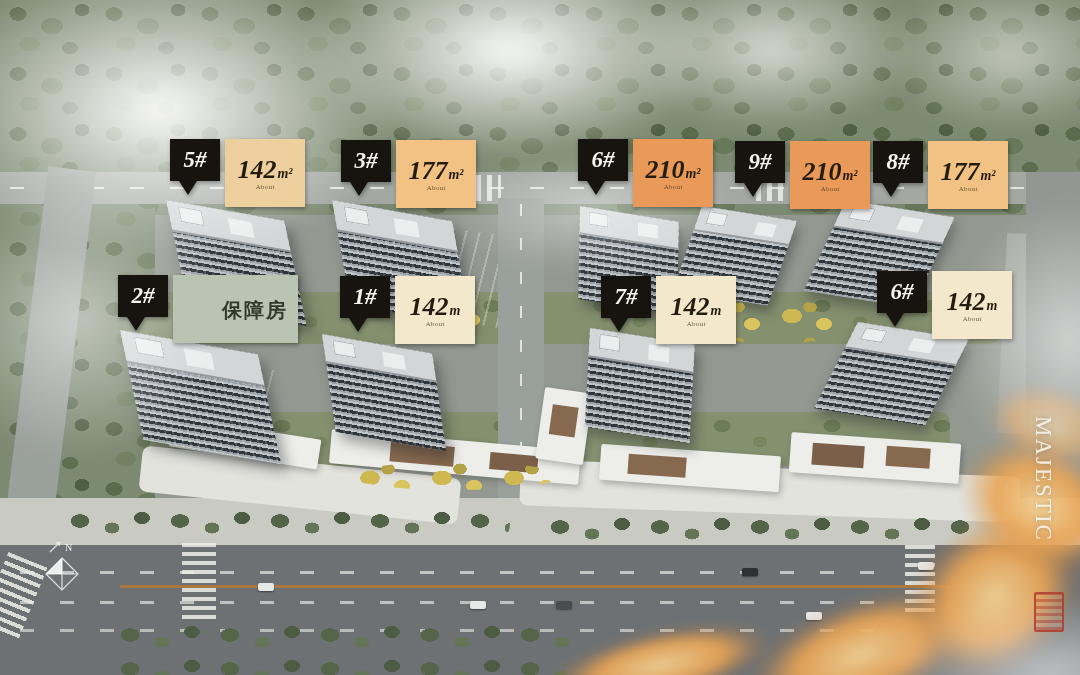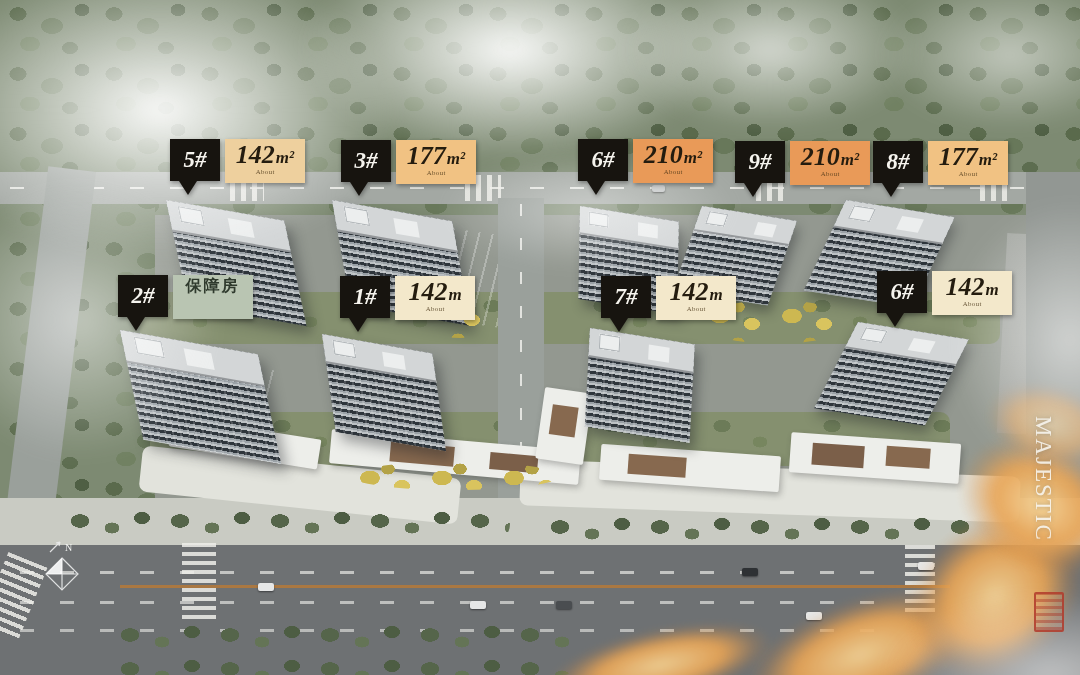--- a/index.html
+++ b/index.html
@@ -63,32 +63,32 @@
 
   
   .tag{position:absolute;display:flex;align-items:stretch;gap:5px;z-index:30;
        filter:drop-shadow(1px 2px 2px rgba(0,0,0,.35));}
   .tag-box{position:relative;min-width:36px;height:42px;padding:0 7px;background:#17140f;
        color:#f6f4ee;display:flex;align-items:center;justify-content:center;
        font:italic 600 23px "Liberation Serif","DejaVu Serif",serif;}
   .tag-box::after{content:"";position:absolute;top:100%;left:9px;
        border-left:9px solid rgba(0,0,0,0);border-right:9px solid rgba(0,0,0,0);
        border-top:14px solid #17140f;}
-  .tag-panel{min-width:62px;height:42px;padding:1px 9px;display:flex;flex-direction:column;
-       align-items:center;}
+  .tag-panel{min-width:62px;height:42px;padding:13px 9px;display:flex;flex-direction:column;
+       align-items:center;justify-content:center;}
   .area-line{display:flex;align-items:baseline;line-height:1;
        font:italic 700 26px "Liberation Serif","DejaVu Serif",serif;color:#241c0f;}
-  .unit{font-size:17px;font-style:italic;margin-left:1px;}
+  .unit{font-size:14px;font-style:italic;margin-left:1px;}
   .approx{font:8px "Liberation Serif",serif;color:rgba(70,50,20,.8);
        letter-spacing:.5px;transform:scale(.85);margin-top:-2px;line-height:1;}
   .p-tan{background:#eed09e;} .p-amber{background:#f1c283;}
   .p-orange{background:#e99a58;} .p-cream{background:#f3e8cb;}
   .p-sage{background:#b9c5b2;}
-  .p-sage .area-line{font-style:normal;font-weight:600;font-size:16px;color:#2f3a2d;letter-spacing:2px;
-       font-family:"Liberation Serif","DejaVu Serif",serif;}
+  .p-sage .area-line{font-style:normal;font-weight:600;font-size:20px;color:#2f3a2d;letter-spacing:2px;
+       font-family:"Liberation Serif","DejaVu Serif",serif;margin-left:40px;}
 
   
   .watermark{writing-mode:vertical-rl;font:23px "Liberation Serif","DejaVu Serif",serif;
        letter-spacing:2px;color:rgba(250,249,245,.85);text-shadow:0 0 4px rgba(120,110,90,.5);z-index:26;}
   .seal{border:2px solid #b23a2b;background:
        repeating-linear-gradient(0deg,rgba(178,58,43,.55) 0 3px,rgba(220,150,120,.18) 3px 7px);
        opacity:.85;border-radius:2px;z-index:26;}
   .compass{z-index:27;}
 </style>
 </head>

